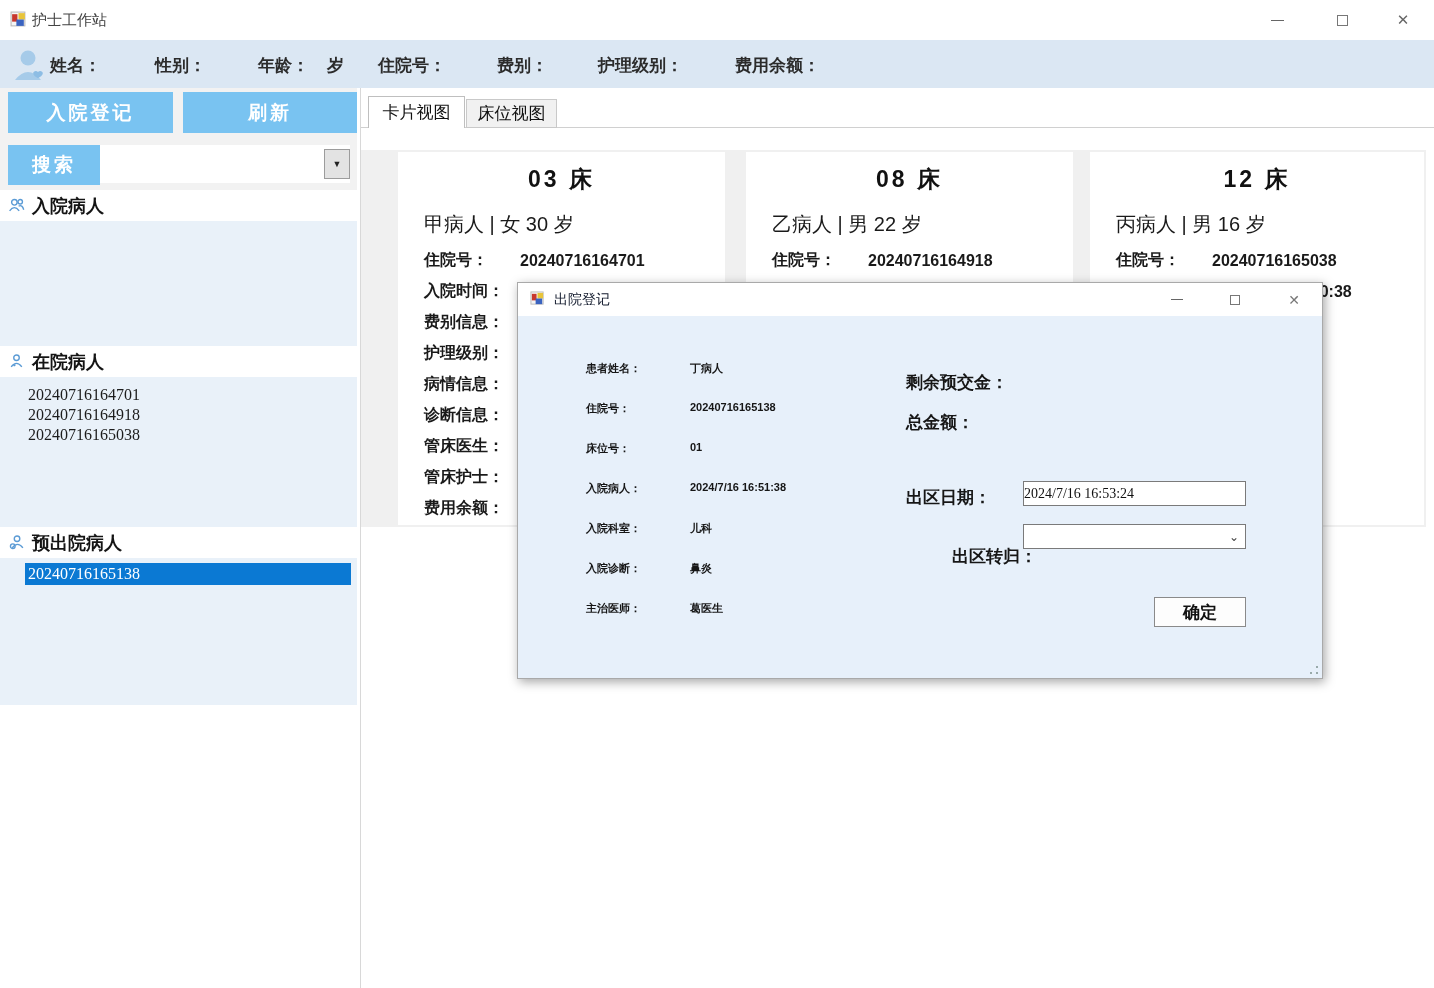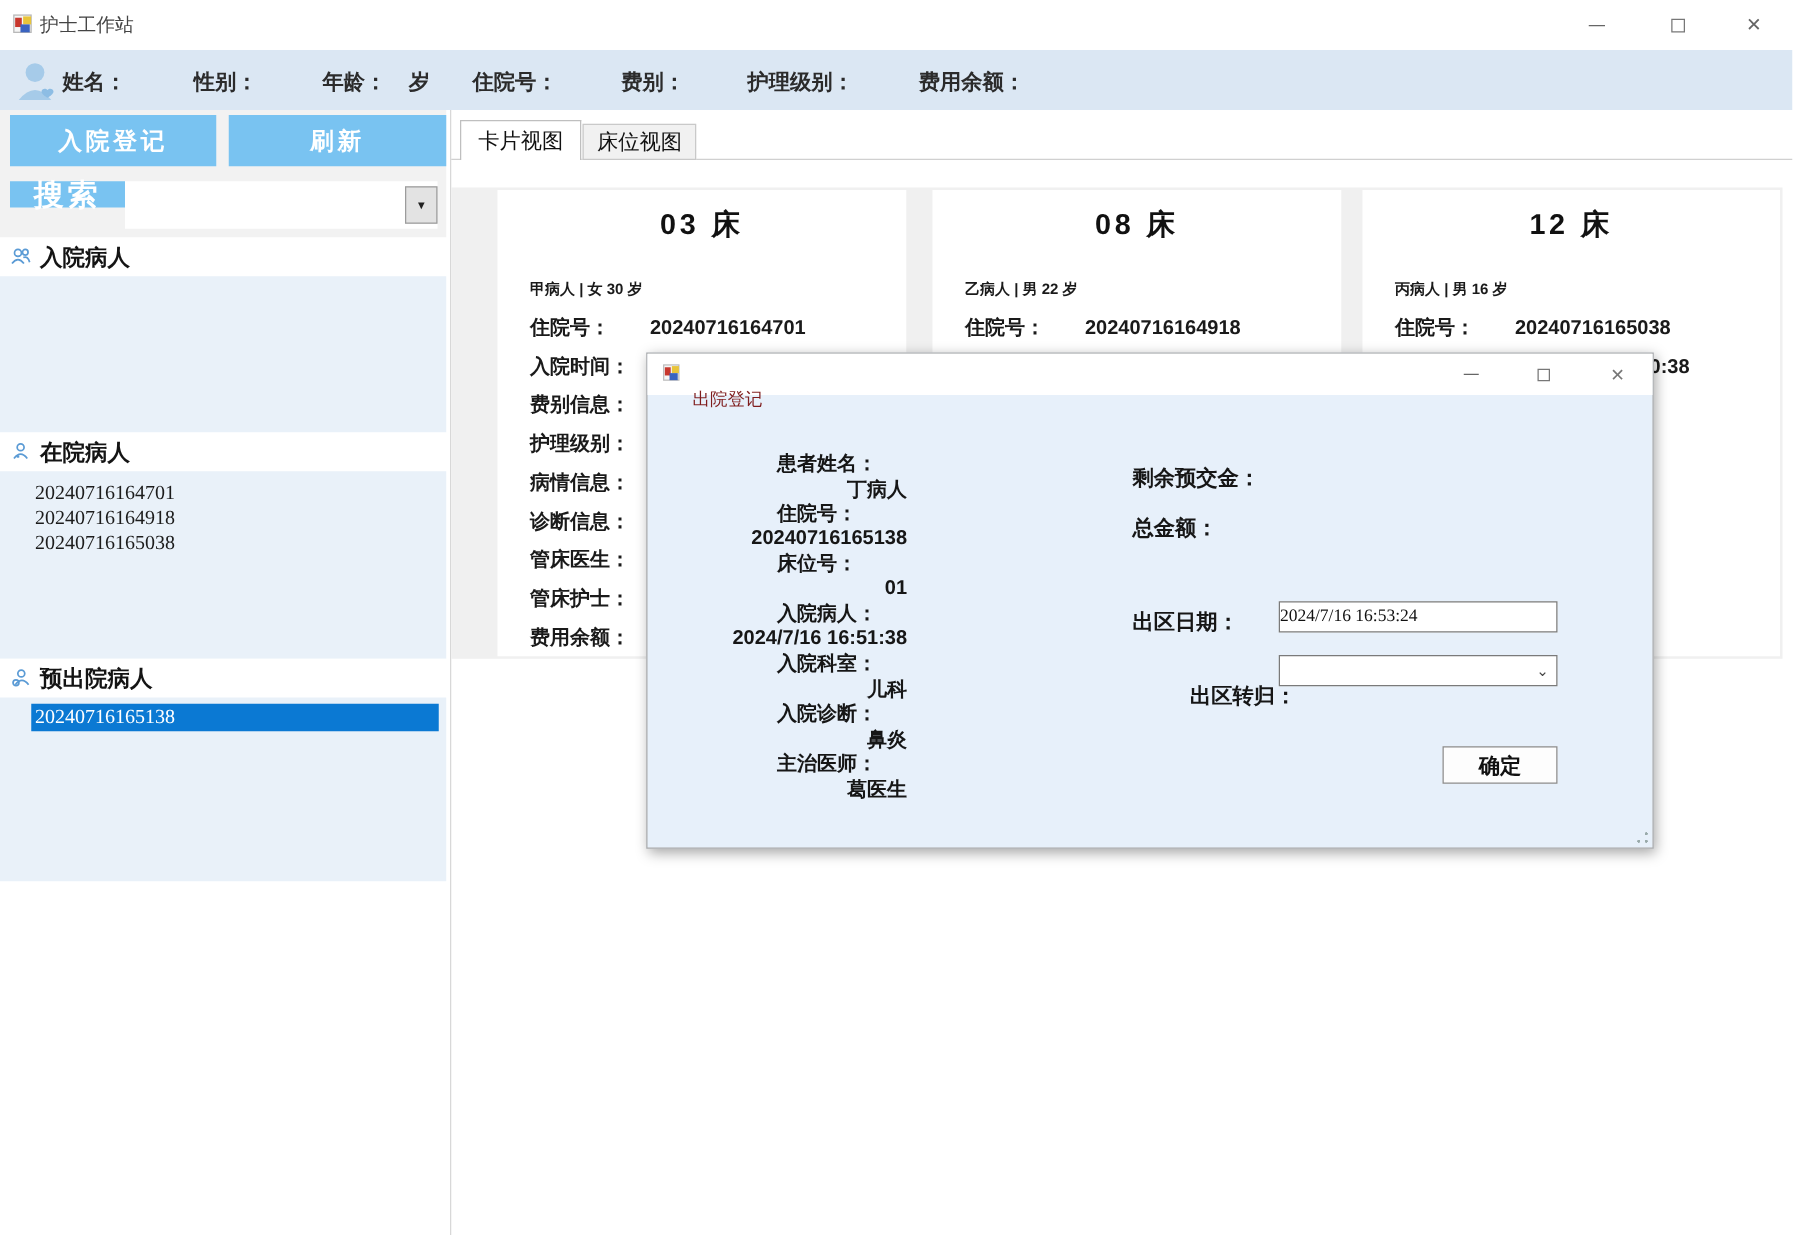--- a/index.html
+++ b/index.html
@@ -20,21 +20,21 @@
   .topbar { left:0; top:40px; width:1434px; height:48px; background:#dbe7f3; }
   .topbar .fld { position:absolute; top:14px; font-size:17px; font-weight:bold; color:#2b2b2b; }
 
   
   .side-topbg { left:0; top:88px; width:357px; height:102px; background:#f2f2f2; }
   .blue-btn { background:#79c3f1; color:#fff; font-weight:bold; border:none;
     display:flex; align-items:center; justify-content:center; cursor:pointer;
     font-family:"Liberation Sans", sans-serif; letter-spacing:3px; }
   .btn-admit { left:8px; top:92px; width:165px; height:41px; font-size:19px; }
   .btn-refresh { left:183px; top:92px; width:174px; height:41px; font-size:19px; }
-  .btn-search { left:8px; top:145px; width:92px; height:21px; font-size:24px; }
+  .btn-search { left:8px; top:145px; width:92px; height:40px; font-size:19px; }
   .search-field { left:100px; top:145px; width:250px; height:38px; background:#fff; border:none;
     font-size:15px; padding:0 6px; }
   .search-drop { left:324px; top:149px; width:26px; height:30px; background:#e3e3e3;
     border:1px solid #9c9c9c; display:flex; align-items:center; justify-content:center;
     font-size:9px; color:#222; cursor:pointer; }
   .sec-header { left:0; width:357px; height:31px; background:#ffffff; display:flex;
     align-items:center; gap:7px; padding-left:8px; font-size:18px; font-weight:bold; color:#141414; }
   .sec-list { left:0; width:357px; background:#e9f1f9; }
   .sec-list .list-item { font-family:"Liberation Serif", serif; font-size:16px; color:#1c1c1c;
     line-height:20px; padding-left:28px; cursor:default; }
@@ -50,36 +50,36 @@
     border:1px solid #bfbfbf; border-bottom:none; z-index:2; }
   .tab-inactive { left:466px; top:99px; width:91px; height:29px; background:#f1f1f1;
     border:1px solid #c9c9c9; }
   .cards-band { left:361px; top:150px; width:1065px; height:377px; background:#f0f0f0; }
   .card { position:absolute; top:152px; height:373px; background:#ffffff; padding:12px 8px 0 26px; }
   .card1 { left:398px; width:327px; }
   .card2 { left:746px; width:327px; }
   .card3 { left:1090px; width:334px; }
   .card-title { text-align:center; font-size:23px; font-weight:bold; color:#111; letter-spacing:3px;
     margin-right:18px; }
-  .card-patient { margin-top:28px; font-size:12px; font-weight:bold; color:#1a1a1a; }
+  .card-patient { margin-top:16px; font-size:20px; font-weight:normal; color:#1a1a1a; }
   .card-rows { margin-top:7px; }
   .card-row { height:31px; display:flex; align-items:center; font-size:16px; font-weight:bold; color:#1a1a1a; }
   .card-row .lbl { min-width:96px; }
   .card-row .val { white-space:nowrap; }
 
   
   .dialog { left:517px; top:282px; width:806px; height:397px; background:#e7f0fa;
     border:1px solid #a9a9a9; box-shadow:2px 3px 10px rgba(0,0,0,.35); z-index:10; }
   .dlg-titlebar { position:absolute; left:0; top:0; width:100%; height:33px; background:#ffffff;
     display:flex; align-items:center; }
-  .dlg-title { position:absolute; left:36px; top:8px; font-size:14px; color:#7f1d1d;margin-top:20px; }
+  .dlg-title { position:absolute; left:36px; top:8px; font-size:14px; color:#0f172a; }
   .dlg-ctrl { position:absolute; top:0; width:44px; height:33px; color:#777;
     display:flex; align-items:center; justify-content:center; font-size:14px; cursor:pointer; }
   .dlg-col-left { position:absolute; left:68px; top:78px; }
-  .dlg-row { height:40px; display:flex; align-items:flex-end; font-size:16px; font-weight:bold; color:#161616;flex-direction:column; }
+  .dlg-row { height:40px; display:flex; align-items:flex-start; font-size:11px; font-weight:bold; color:#161616; }
   .dlg-row .lbl { min-width:104px; }
   .dlg-label { position:absolute; font-size:17px; font-weight:bold; color:#161616; }
   .dlg-input { position:absolute; left:505px; top:198px; width:223px; height:25px;
     border:1px solid #7a7a7a; background:#fff; font-family:"Liberation Serif", serif;
     font-size:14px; padding:0 0; color:#111; }
   .dlg-combo { position:absolute; left:505px; top:241px; width:223px; height:25px;
     border:1px solid #7a7a7a; background:#fff; display:flex; align-items:center;
     justify-content:flex-end; padding-right:6px; color:#444; font-size:12px; cursor:pointer; }
   .dlg-ok { position:absolute; left:636px; top:314px; width:92px; height:30px; background:#fdfdfd;
     border:1px solid #8a8a8a; font-size:17px; font-weight:600; color:#111;

